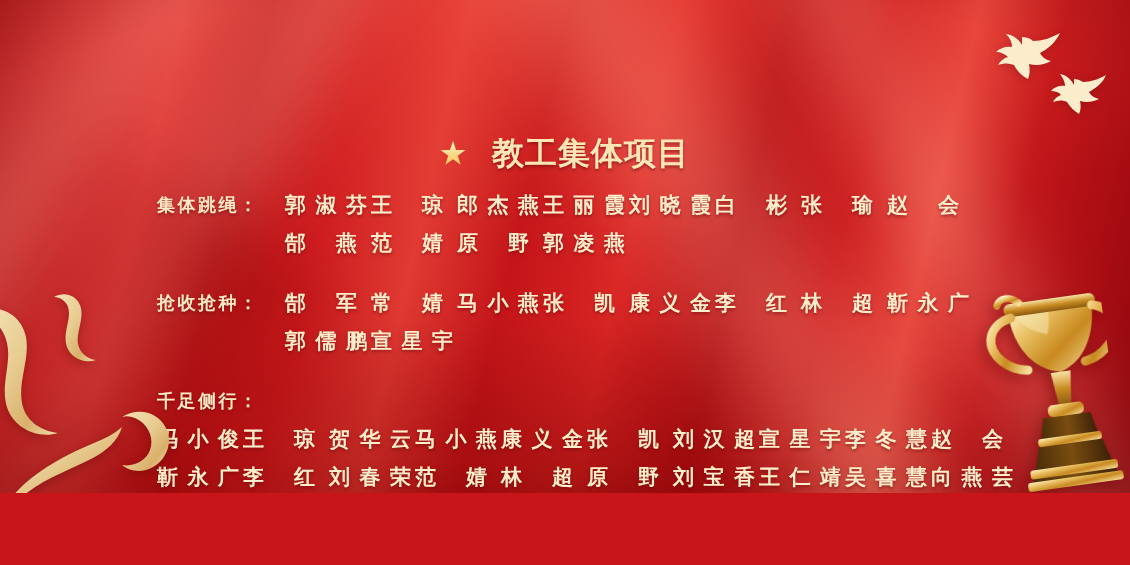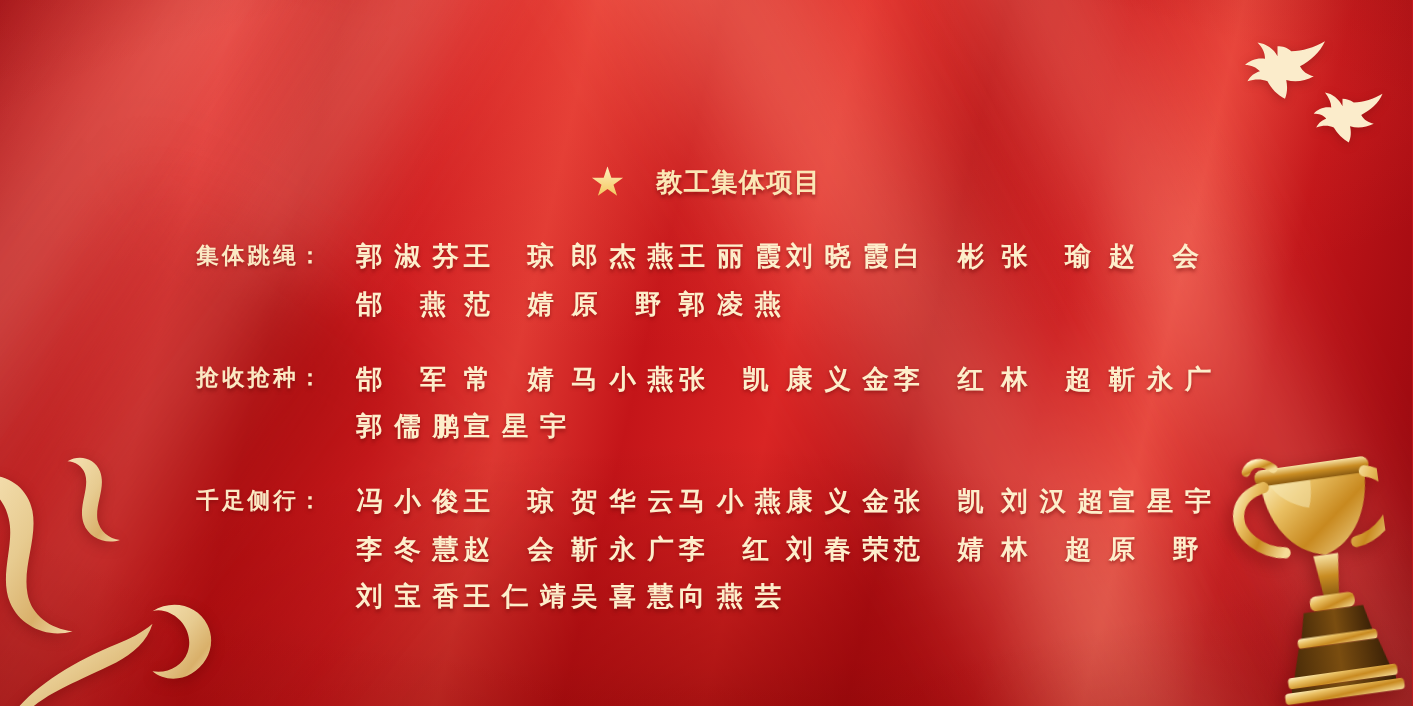--- a/index.html
+++ b/index.html
@@ -2,21 +2,21 @@
 <html lang="zh"><head>
 <meta charset="utf-8">
 <style>
   html,body{margin:0;padding:0;}
   body{
     width:1130px;height:565px;overflow:hidden;
     font-family:"Liberation Sans","DejaVu Sans",sans-serif;
     background:#c8151a;
   }
   #stage{
-    position:relative;width:1130px;height:565px;overflow:hidden;
+    position:relative;width:1130px;height:493px;overflow:hidden;
     background:
       radial-gradient(120% 90% at 50% 0%, rgba(255,90,70,.30) 0%, rgba(255,60,50,0) 55%),
       radial-gradient(90% 70% at 50% 105%, rgba(120,0,0,.55) 0%, rgba(120,0,0,0) 60%),
       linear-gradient(103deg,
         #a30b12 0%, #c2161a 9%, #d8282a 15%, #bb1317 22%,
         #cf1d20 30%, #e03a33 38%, #c41519 46%,
         #d92524 55%, #b30f14 64%, #ca1a1d 72%,
         #e5433a 79%, #c11519 86%, #a60c12 94%, #8d070d 100%);
   }
   
@@ -52,27 +52,27 @@
     white-space:nowrap;
   }
   .subtitle-wrap{position:absolute;top:132px;left:0;width:1130px;text-align:center;}
   .subtitle{display:inline-flex;align-items:center;gap:26px;}
   .star{width:26px;height:26px;display:inline-block;
     background:linear-gradient(180deg,#fff2c0,#f2c255);
     clip-path:polygon(50% 0%,61.8% 35%,98% 35%,68.5% 57%,79.5% 91%,50% 70%,20.5% 91%,31.5% 57%,2% 35%,38.2% 35%);
     filter:drop-shadow(0 1px 1px rgba(120,10,10,.5));}
   .subtitle-text{
     font-family:Liberation Mono, monospace;
-    font-weight:bold;font-size:21px;letter-spacing:1px;color:#fbe7b6;
+    font-weight:bold;font-size:32px;letter-spacing:1px;color:#fbe7b6;
     text-shadow:0 2px 3px rgba(110,8,8,.55);white-space:nowrap;}
 
   
   .roster{position:absolute;top:186px;left:157px;width:860px;}
   .event{display:flex;align-items:flex-start;margin-bottom:22px;}
-  .event:last-child{margin-bottom:0;}
+  .event:last-child{margin-bottom:0;flex-direction:column;}
   .ev-label{
     flex:0 0 auto;width:128px;
     font-family:"DejaVu Sans","Liberation Sans",sans-serif;
     font-weight:bold;font-size:18px;line-height:38px;color:#fbe9c4;
     letter-spacing:2.5px;white-space:nowrap;
     text-shadow:0 2px 3px rgba(110,8,8,.5);}
   .ev-names{flex:1 1 auto;display:flex;flex-wrap:wrap;}
   .name{
     box-sizing:border-box;width:86px;height:38px;line-height:38px;
     display:flex;justify-content:space-between;

